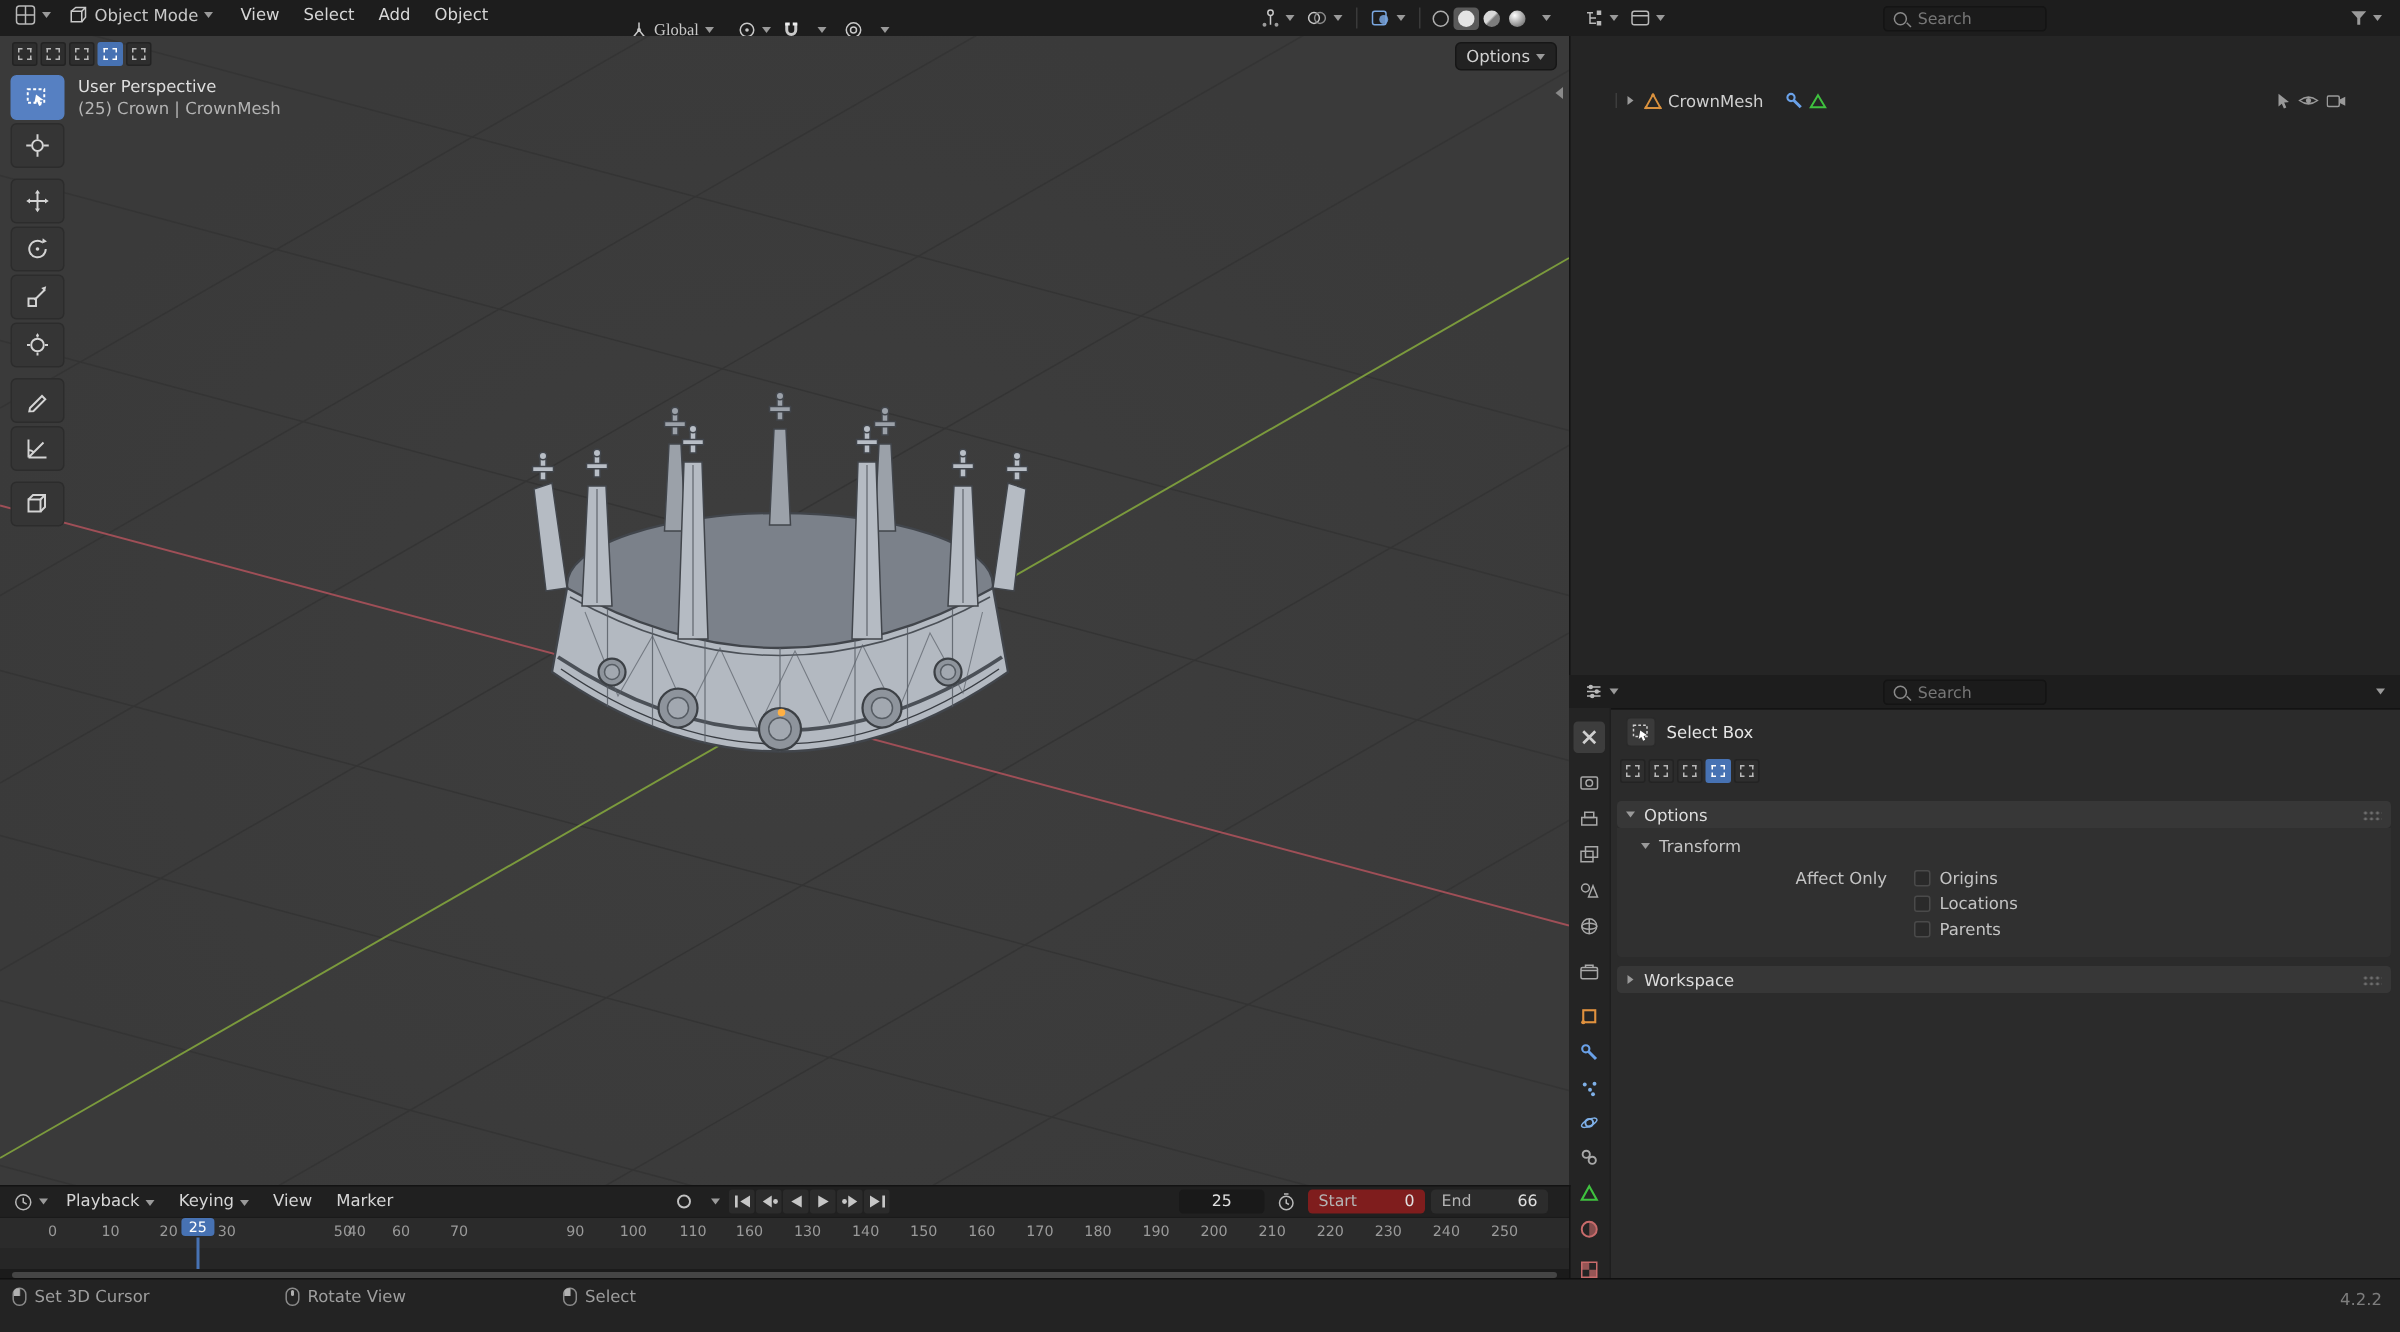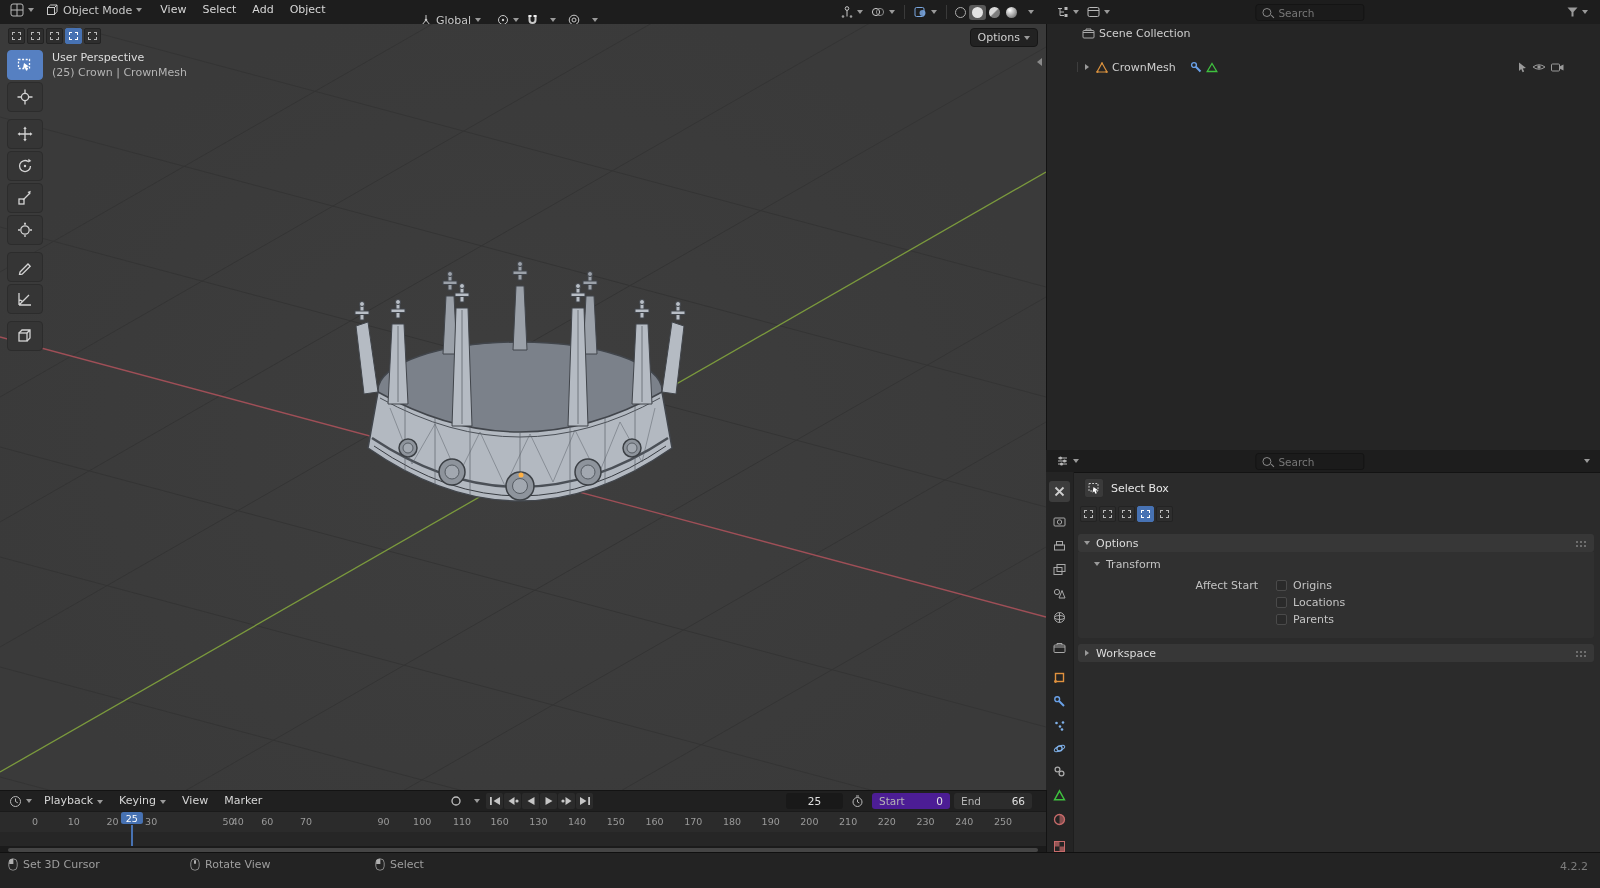--- a/index.html
+++ b/index.html
@@ -149,21 +149,21 @@
         </span>
         <span>Object Mode</span>
         <span class="chev"></span>
       </span>
       <span class="menu-item" style="margin-left:6px">View</span>
       <span class="menu-item">Select</span>
       <span class="menu-item">Add</span>
       <span class="menu-item">Object</span>
     </div>
 
-    <div class="abs flex" style="left:416px; top:0; height:40px;">
+    <div class="abs flex" style="left:416px; top:0; height:40px;font-family:Liberation Serif, serif;">
       <span class="hbtn">
         <span class="icon" style="margin-right:4px">
           <svg width="12" height="12">
               <path d="M6,6 V1 M6,6 L2,11 M6,6 L10,11" stroke="#c9c9c9" fill="none"></path>
               <circle cx="6" cy="6" r="1.3" fill="#c9c9c9"></circle>
             </svg>
         </span>
         <span>Global</span>
         <span class="chev"></span>
       </span>
@@ -279,29 +279,20 @@
       <span class="icon">
         <svg width="11" height="10">
             <path d="M0.5,0.5 H10.5 L6.5,5 V9.5 H4.5 V5 Z" fill="#9a9a9a"></path>
           </svg>
       </span>
         <span class="chev"></span>
     </span>
   </div>
 
   <div id="outliner" class="abs">
-    <div class="out-row" style="top:1px">
-      <span class="icon" style="margin-left:36px">
-        <svg width="13" height="11">
-            <rect x="1" y="2.5" width="11" height="7.5" rx="1" fill="none" stroke="#a9a9a9"></rect>
-            <path d="M1,4.5 H12 M4,2.5 V1 H9 V2.5" stroke="#a9a9a9" fill="none"></path>
-          </svg>
-      </span>
-      <span class="lbl">Scene Collection</span>
-    </div>
 
 
     <div class="out-row" style="top:35px">
       <span style="margin-left:31px; width:1px; height:10px; background:#3d3d3d"></span>
       <span class="chev-r" style="margin-left:7px"></span>
       <span class="icon" style="margin-left:7px">
         <svg width="12" height="11">
             <path d="M6,1 L11,10 H1 Z" fill="none" stroke="#d9913e" stroke-width="1.2"></path>
             <circle cx="6" cy="1.5" r="1.1" fill="#d9913e"></circle>
             <circle cx="1.5" cy="9.8" r="1.1" fill="#d9913e"></circle>
@@ -676,21 +667,21 @@
       <span class="chev" style="margin:0 6px 0 0"></span>
       <span>Options</span>
       <span class="grip"></span>
     </div>
     <div class="panel-body" style="top:102px; height:86px">
       <div class="flex" style="height:18px; padding-left:16px; padding-top:3px">
         <span class="chev" style="margin:0 6px 0 0"></span>
         <span class="prop-label">Transform</span>
       </div>
       <div style="position:relative; height:17px; margin-top:6px">
-        <span class="prop-label abs" style="right:336px">Affect Start</span>
+        <span class="prop-label abs" style="right:336px">Affect Only</span>
         <span class="cbx abs" style="left:198px; top:1px"></span>
         <span class="prop-label abs" style="left:215px">Origins</span>
       </div>
       <div style="position:relative; height:17px">
         <span class="cbx abs" style="left:198px; top:1px"></span>
         <span class="prop-label abs" style="left:215px">Locations</span>
       </div>
       <div style="position:relative; height:17px">
         <span class="cbx abs" style="left:198px; top:1px"></span>
         <span class="prop-label abs" style="left:215px">Parents</span>
@@ -773,21 +764,21 @@
       <span class="abs flex" style="right:14px; gap:4px">
         <span class="tl-field" style="width:57px; background:#191919; justify-content:center; color:#e0e0e0">25</span>
         <span class="hbtn">
           <span class="icon">
             <svg width="13" height="13">
                 <circle cx="6.5" cy="7" r="4.5" fill="none" stroke="#b9b9b9"></circle>
                 <path d="M6.5,4.5 V7 L8.3,8 M5,1 H8" fill="none" stroke="#b9b9b9"></path>
               </svg>
           </span>
         </span>
-        <span class="tl-field" style="width:64px; background:#4c1d95; padding:0 7px; justify-content:space-between">
+        <span class="tl-field" style="width:64px; background:#7f1d1d; padding:0 7px; justify-content:space-between">
           <span style="color:#b4b4b4">Start</span>
           <span style="color:#e0e0e0">0</span>
         </span>
         <span class="tl-field" style="width:64px; background:#2c2c2c; padding:0 7px; justify-content:space-between">
           <span style="color:#b4b4b4">End</span>
           <span style="color:#e0e0e0">66</span>
         </span>
       </span>
     </div>
 

